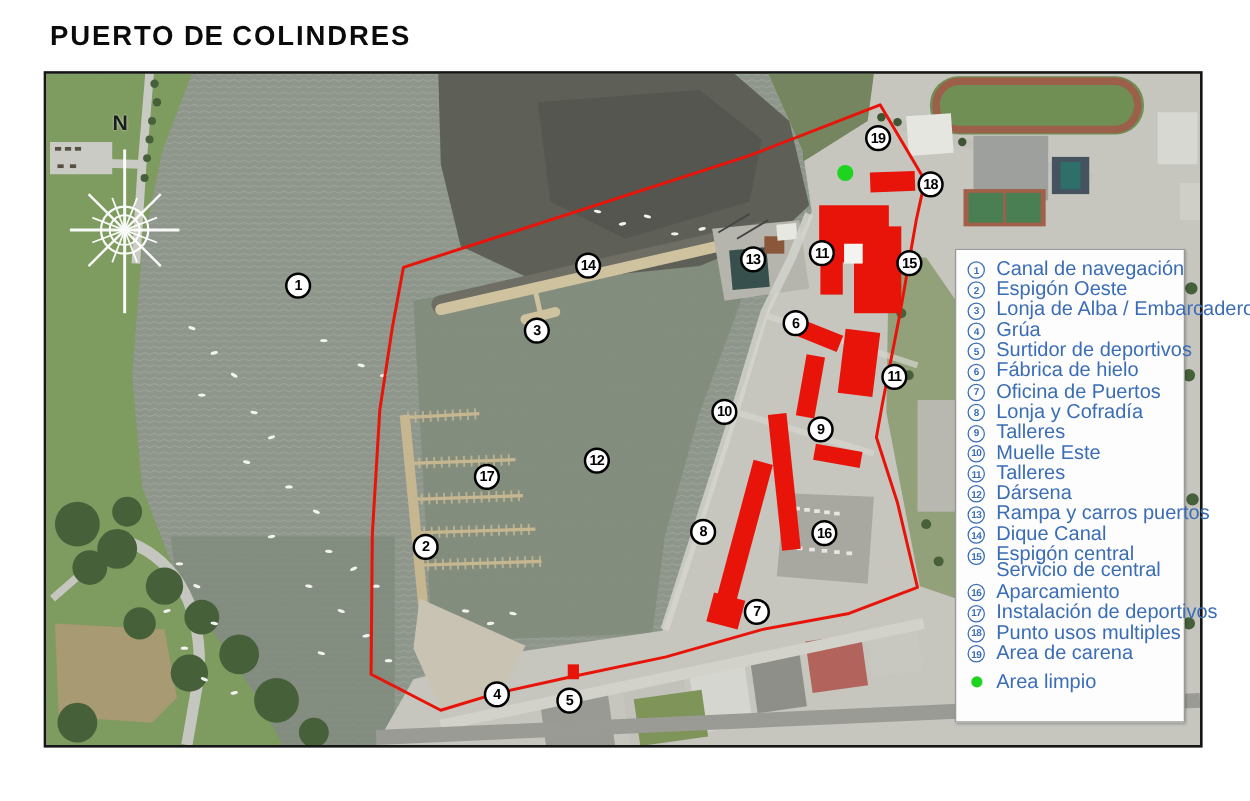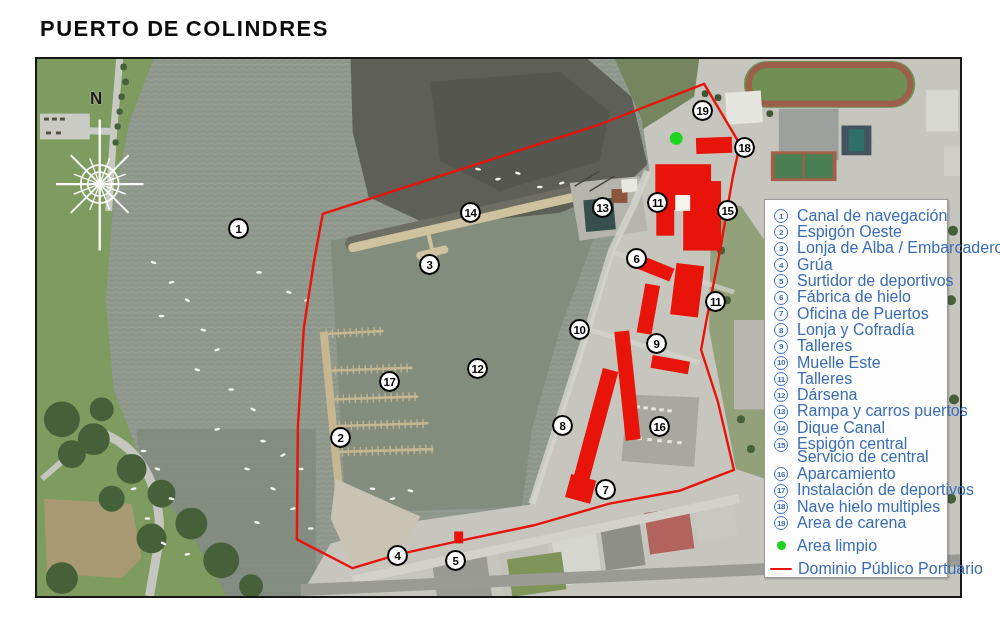--- a/index.html
+++ b/index.html
@@ -434,37 +434,31 @@
         </div>
         <div class="lrow">
           <span class="lnum">17</span>
           <span class="llabel">
             <div>Instalación de deportivos</div>
           </span>
         </div>
         <div class="lrow">
           <span class="lnum">18</span>
           <span class="llabel">
-            <div>Nave hielo multiples</div>
+            <div>Punto usos multiples</div>
           </span>
         </div>
         <div class="lrow">
           <span class="lnum">19</span>
           <span class="llabel">
             <div>Area de carena</div>
           </span>
         </div>
       </div>
     <div class="lrow special">
       <span class="dot-icon">
           <i></i>
         </span>
       <span class="llabel">Area limpio</span>
     </div>
-    <div class="lrow special">
-      <span class="line-icon">
-          <i></i>
-        </span>
-      <span class="llabel">Dominio Público Portuario</span>
-    </div>
   </div>
 
 </div>
 
 </body></html>

